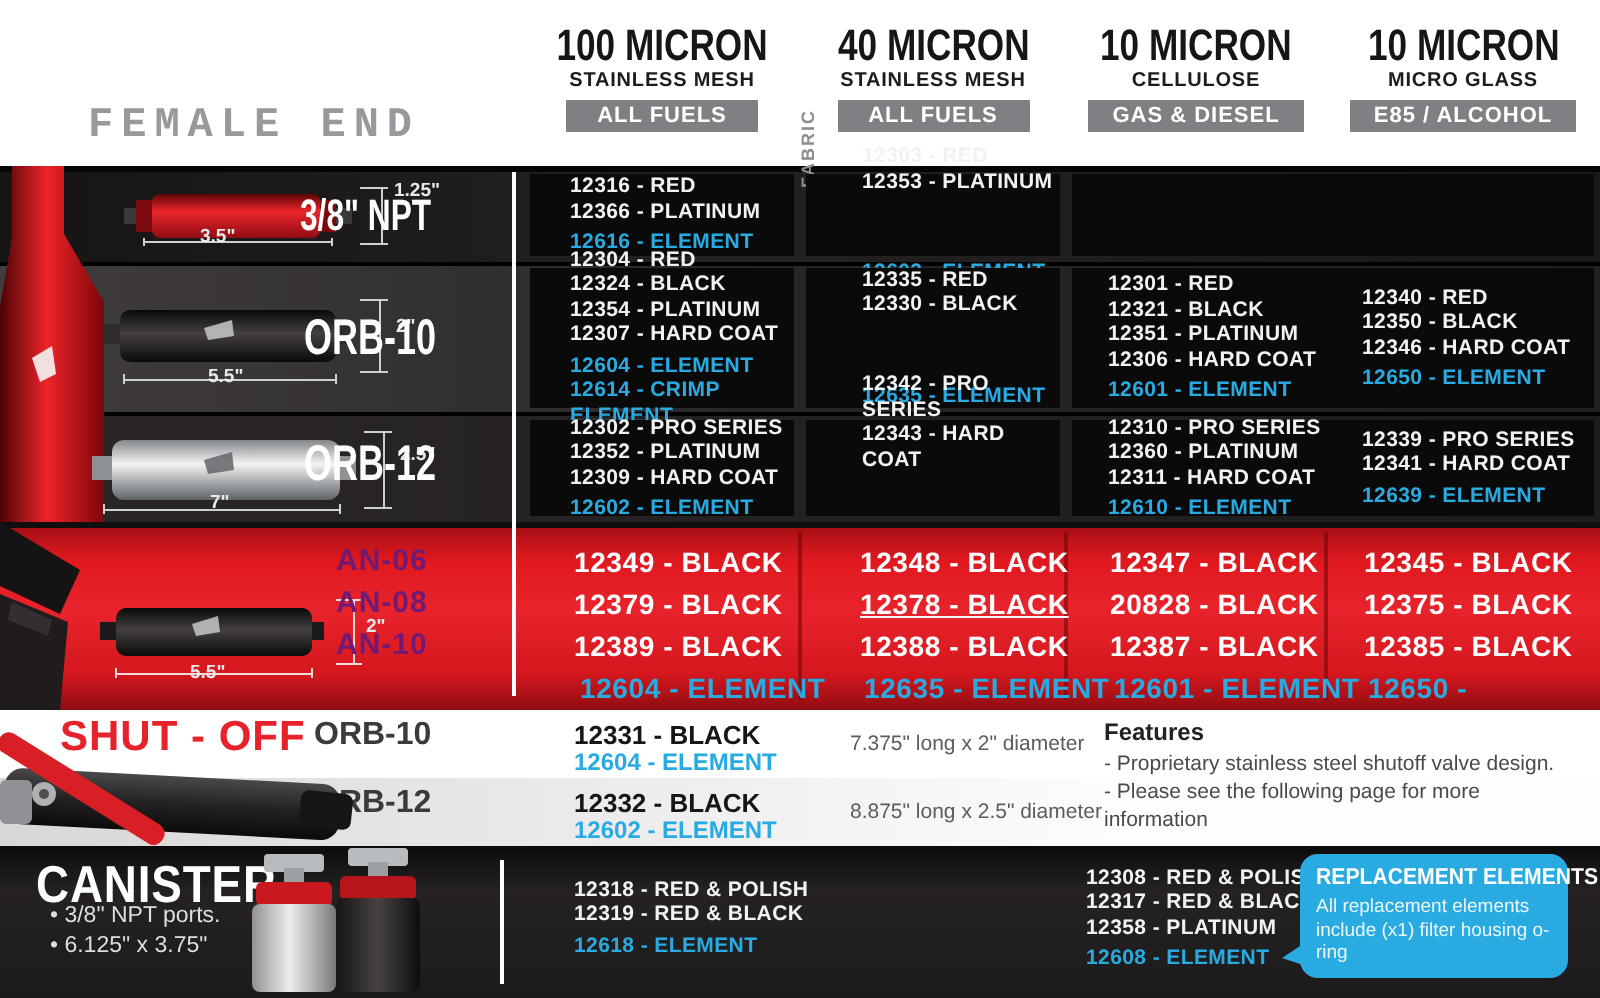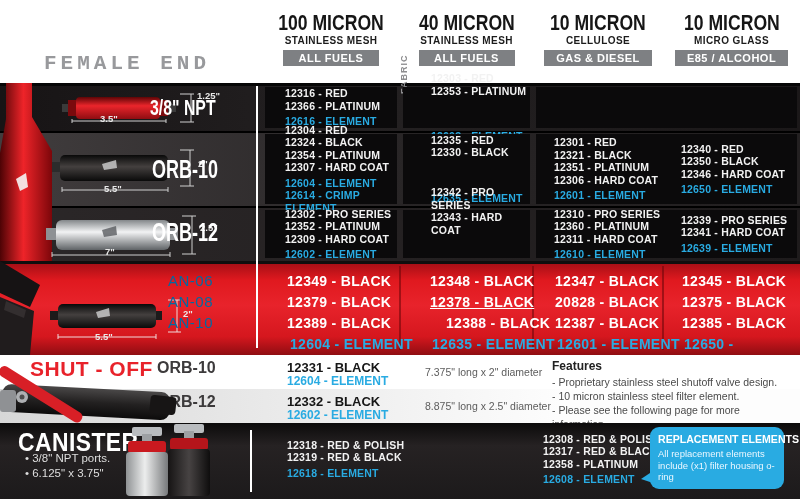--- a/index.html
+++ b/index.html
@@ -46,21 +46,21 @@
 
   .dim { position:absolute; font-size:9.5px; font-weight:bold; color:#e9e9e9; white-space:nowrap; }
 
   .vdivider { position:absolute; left:256px; width:2px; background:#fff; z-index:5; }
 
   
   #male-section { position:absolute; left:0; top:261px; width:800px; height:94px;
                   background:linear-gradient(180deg,#a90f16 0%,#e0191f 18%,#e8232b 45%,#d5171e 80%,#8f0d12 100%);
                   border-top:3px solid #100e0e; }
   .male-title { position:absolute; left:38px; top:266px; font-size:29px; font-weight:bold; color:#fff; letter-spacing:.5px; }
-  .an-label { position:absolute; left:168px; font-size:15px; font-weight:normal; color:#0369a1; letter-spacing:.5px; }
+  .an-label { position:absolute; left:168px; font-size:15px; font-weight:bold; color:#701a75; letter-spacing:.5px; }
   .mcell { position:absolute; height:16px; font-size:14px; font-weight:bold; color:#fff; letter-spacing:.3px; }
   .mcell.blue { color:#29ABE2; }
   .red-div { position:absolute; width:2px; top:266px; height:84px; background:rgba(105,5,10,.55); }
 
   
   #so-r1 { position:absolute; left:0; top:355px; width:800px; height:34px; background:#fff; }
   #so-r2 { position:absolute; left:0; top:389px; width:800px; height:34px; background:linear-gradient(90deg,#d7d7d7,#fdfdfd 70%); }
   .so-title { position:absolute; left:30px; top:357px; font-size:21px; font-weight:bold; color:#e8222a; letter-spacing:.5px; }
   .so-label { position:absolute; left:157px; font-size:16px; font-weight:bold; color:#3c3a3b; }
   .so-part { position:absolute; left:287px; font-size:13px; font-weight:bold; color:#161616; }
@@ -330,21 +330,21 @@
   <div class="mcell" style="left:430px;top:273px;">12348 - BLACK</div>
   <div class="mcell" style="left:555px;top:273px;">12347 - BLACK</div>
   <div class="mcell" style="left:682px;top:273px;">12345 - BLACK</div>
 
   <div class="mcell" style="left:287px;top:294px;">12379 - BLACK</div>
   <div class="mcell" style="left:430px;top:294px;text-decoration:underline;">12378 - BLACK</div>
   <div class="mcell" style="left:555px;top:294px;">20828 - BLACK</div>
   <div class="mcell" style="left:682px;top:294px;">12375 - BLACK</div>
 
   <div class="mcell" style="left:287px;top:315px;">12389 - BLACK</div>
-  <div class="mcell" style="left:446px;top:315px;">12388 - BLACK</div>
+  <div class="mcell" style="left:430px;top:315px;">12388 - BLACK</div>
   <div class="mcell" style="left:555px;top:315px;">12387 - BLACK</div>
   <div class="mcell" style="left:682px;top:315px;">12385 - BLACK</div>
 
   <div class="mcell blue" style="left:290px;top:336px;">12604 - ELEMENT</div>
   <div class="mcell blue" style="left:432px;top:336px;">12635 - ELEMENT</div>
   <div class="mcell blue" style="left:557px;top:336px;">12601 - ELEMENT</div>
   <div class="mcell blue" style="left:684px;top:336px;">12650 - ELEMENT</div>
 
   <div id="so-r1"></div>
   <div id="so-r2"></div>
@@ -358,21 +358,20 @@
   <div class="so-dims" style="top:366px;">7.375" long x 2" diameter</div>
 
   <div class="so-part" style="top:394px;">12332 - BLACK</div>
   <div class="so-elem" style="top:408px;">12602 - ELEMENT</div>
   <div class="so-dims" style="top:400px;">8.875" long x 2.5" diameter</div>
 
   <div class="features">
     <div class="ftitle">Features</div>
     <div>
         <div class="fitem">- Proprietary stainless steel shutoff valve design.</div>
-        <div class="fitem">- 10 micron stainless steel filter element.</div>
         <div class="fitem">- Please see the following page for more information</div>
       </div>
   </div>
 
   <svg class="prod" style="left:0;top:366px;z-index:7;" width="190" height="64">
     <defs>
         <linearGradient id="gGun" x1="0" y1="0" x2="0" y2="1">
       <stop offset="0" stop-color="#4a4848"></stop>
           <stop offset=".5" stop-color="#232121"></stop>
           <stop offset="1" stop-color="#0c0b0b"></stop>

